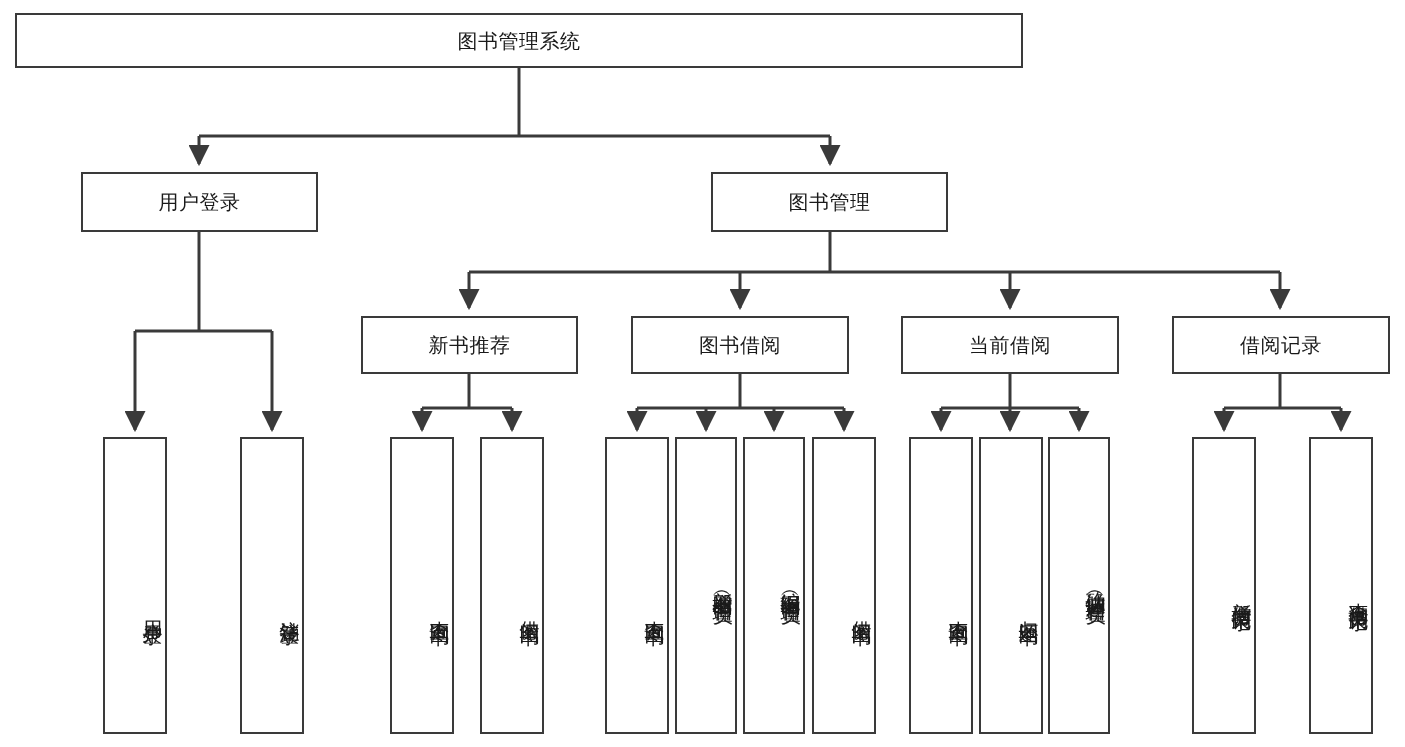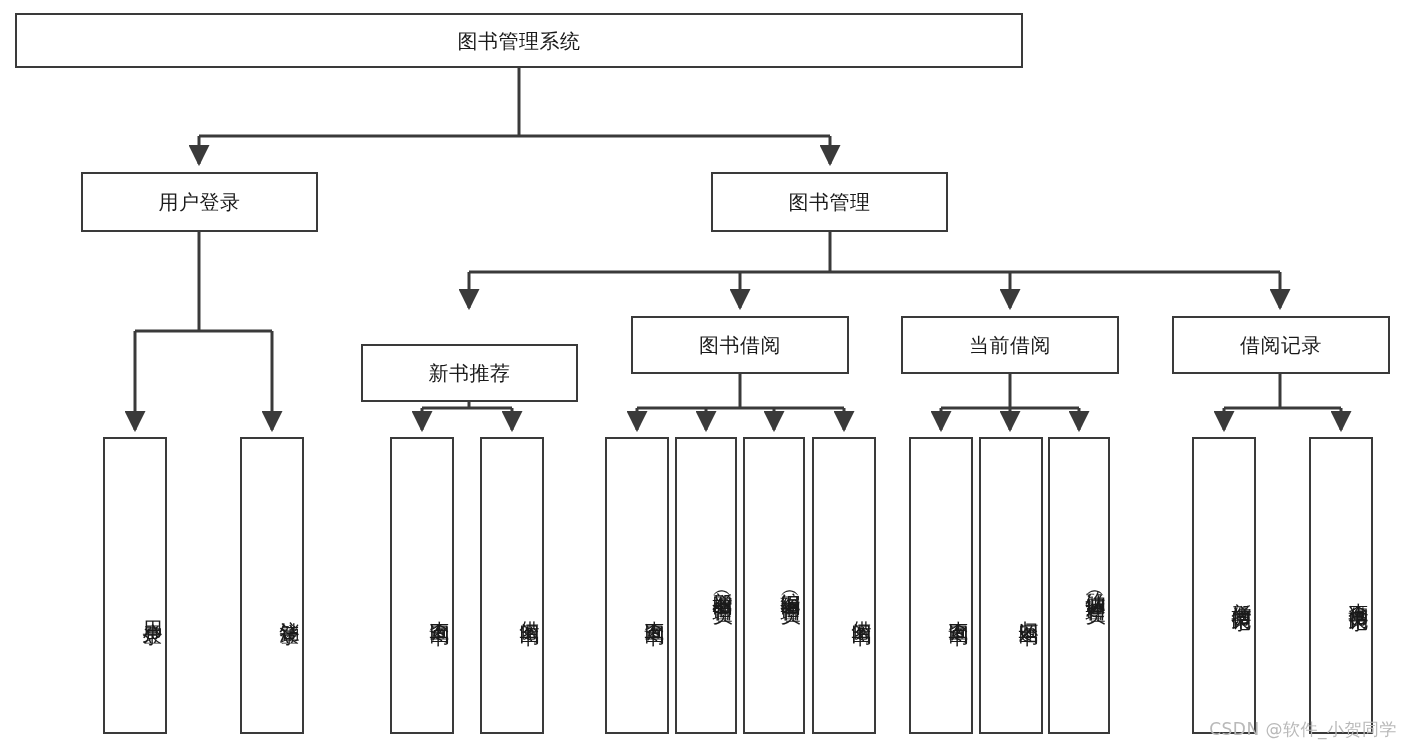--- a/index.html
+++ b/index.html
@@ -126,21 +126,21 @@
     <span class="lbl">图书管理系统</span>
   </div>
 
   <div class="node horiz" style="left:81px; top:172px; width:237px; height:60px;">
     <span class="lbl">用户登录</span>
   </div>
   <div class="node horiz" style="left:711px; top:172px; width:237px; height:60px;">
     <span class="lbl">图书管理</span>
   </div>
 
-  <div class="node horiz" style="left:361px; top:316px; width:217px; height:58px;margin-top:28px;">
+  <div class="node horiz" style="left:361px; top:316px; width:217px; height:58px;">
     <span class="lbl">新书推荐</span>
   </div>
   <div class="node horiz" style="left:901px; top:316px; width:218px; height:58px;">
     <span class="lbl">当前借阅</span>
   </div>
   <div class="node horiz" style="left:631px; top:316px; width:218px; height:58px;">
     <span class="lbl">图书借阅</span>
   </div>
   <div class="node horiz" style="left:1172px; top:316px; width:218px; height:58px;align-items:center;">
     <span class="lbl">借阅记录</span>
@@ -183,15 +183,14 @@
     <span class="lbl">确认归还（管理员）</span>
   </div>
 
   <div class="node vert" style="left:1192px; top:437px; width:64px; height:297px; padding-top:22px;">
     <span class="lbl">新增借阅记录</span>
   </div>
   <div class="node vert" style="left:1309px; top:437px; width:64px; height:297px; padding-top:22px;">
     <span class="lbl">查询借阅记录</span>
   </div>
 
-  <div class="watermark">CSDN @软件_小贺同学</div>
 
 </div>
 
 </body></html>

